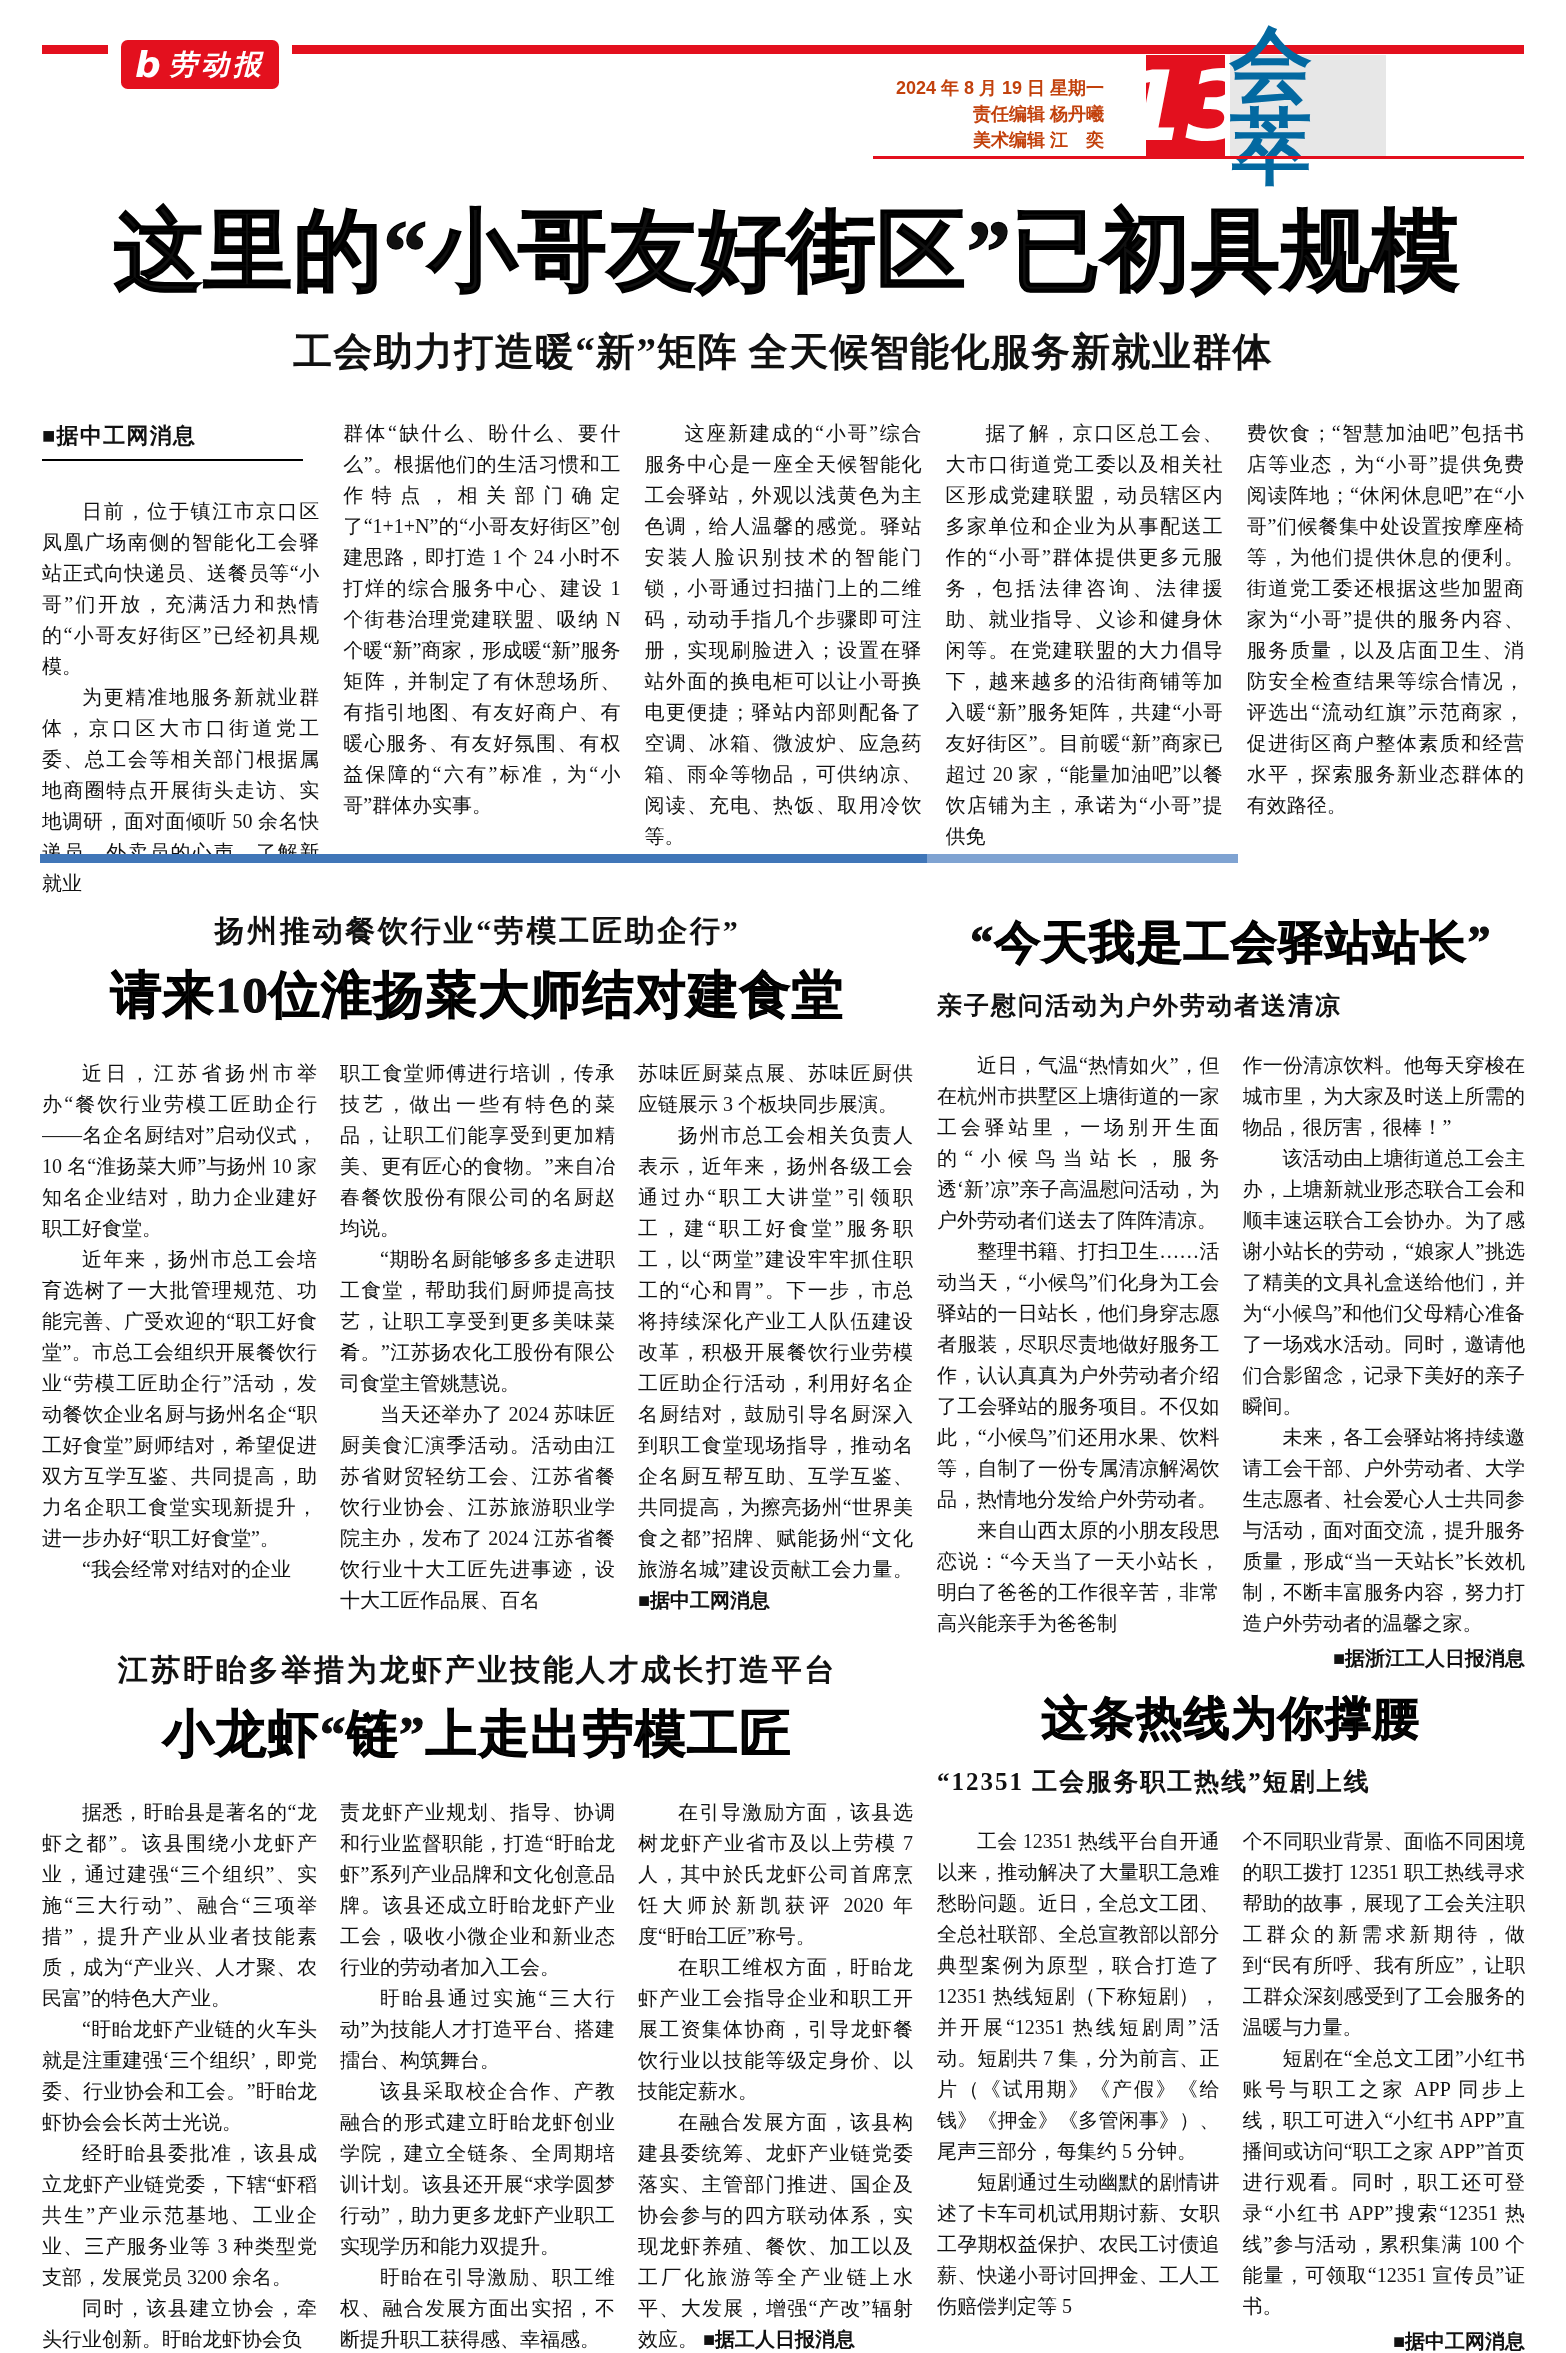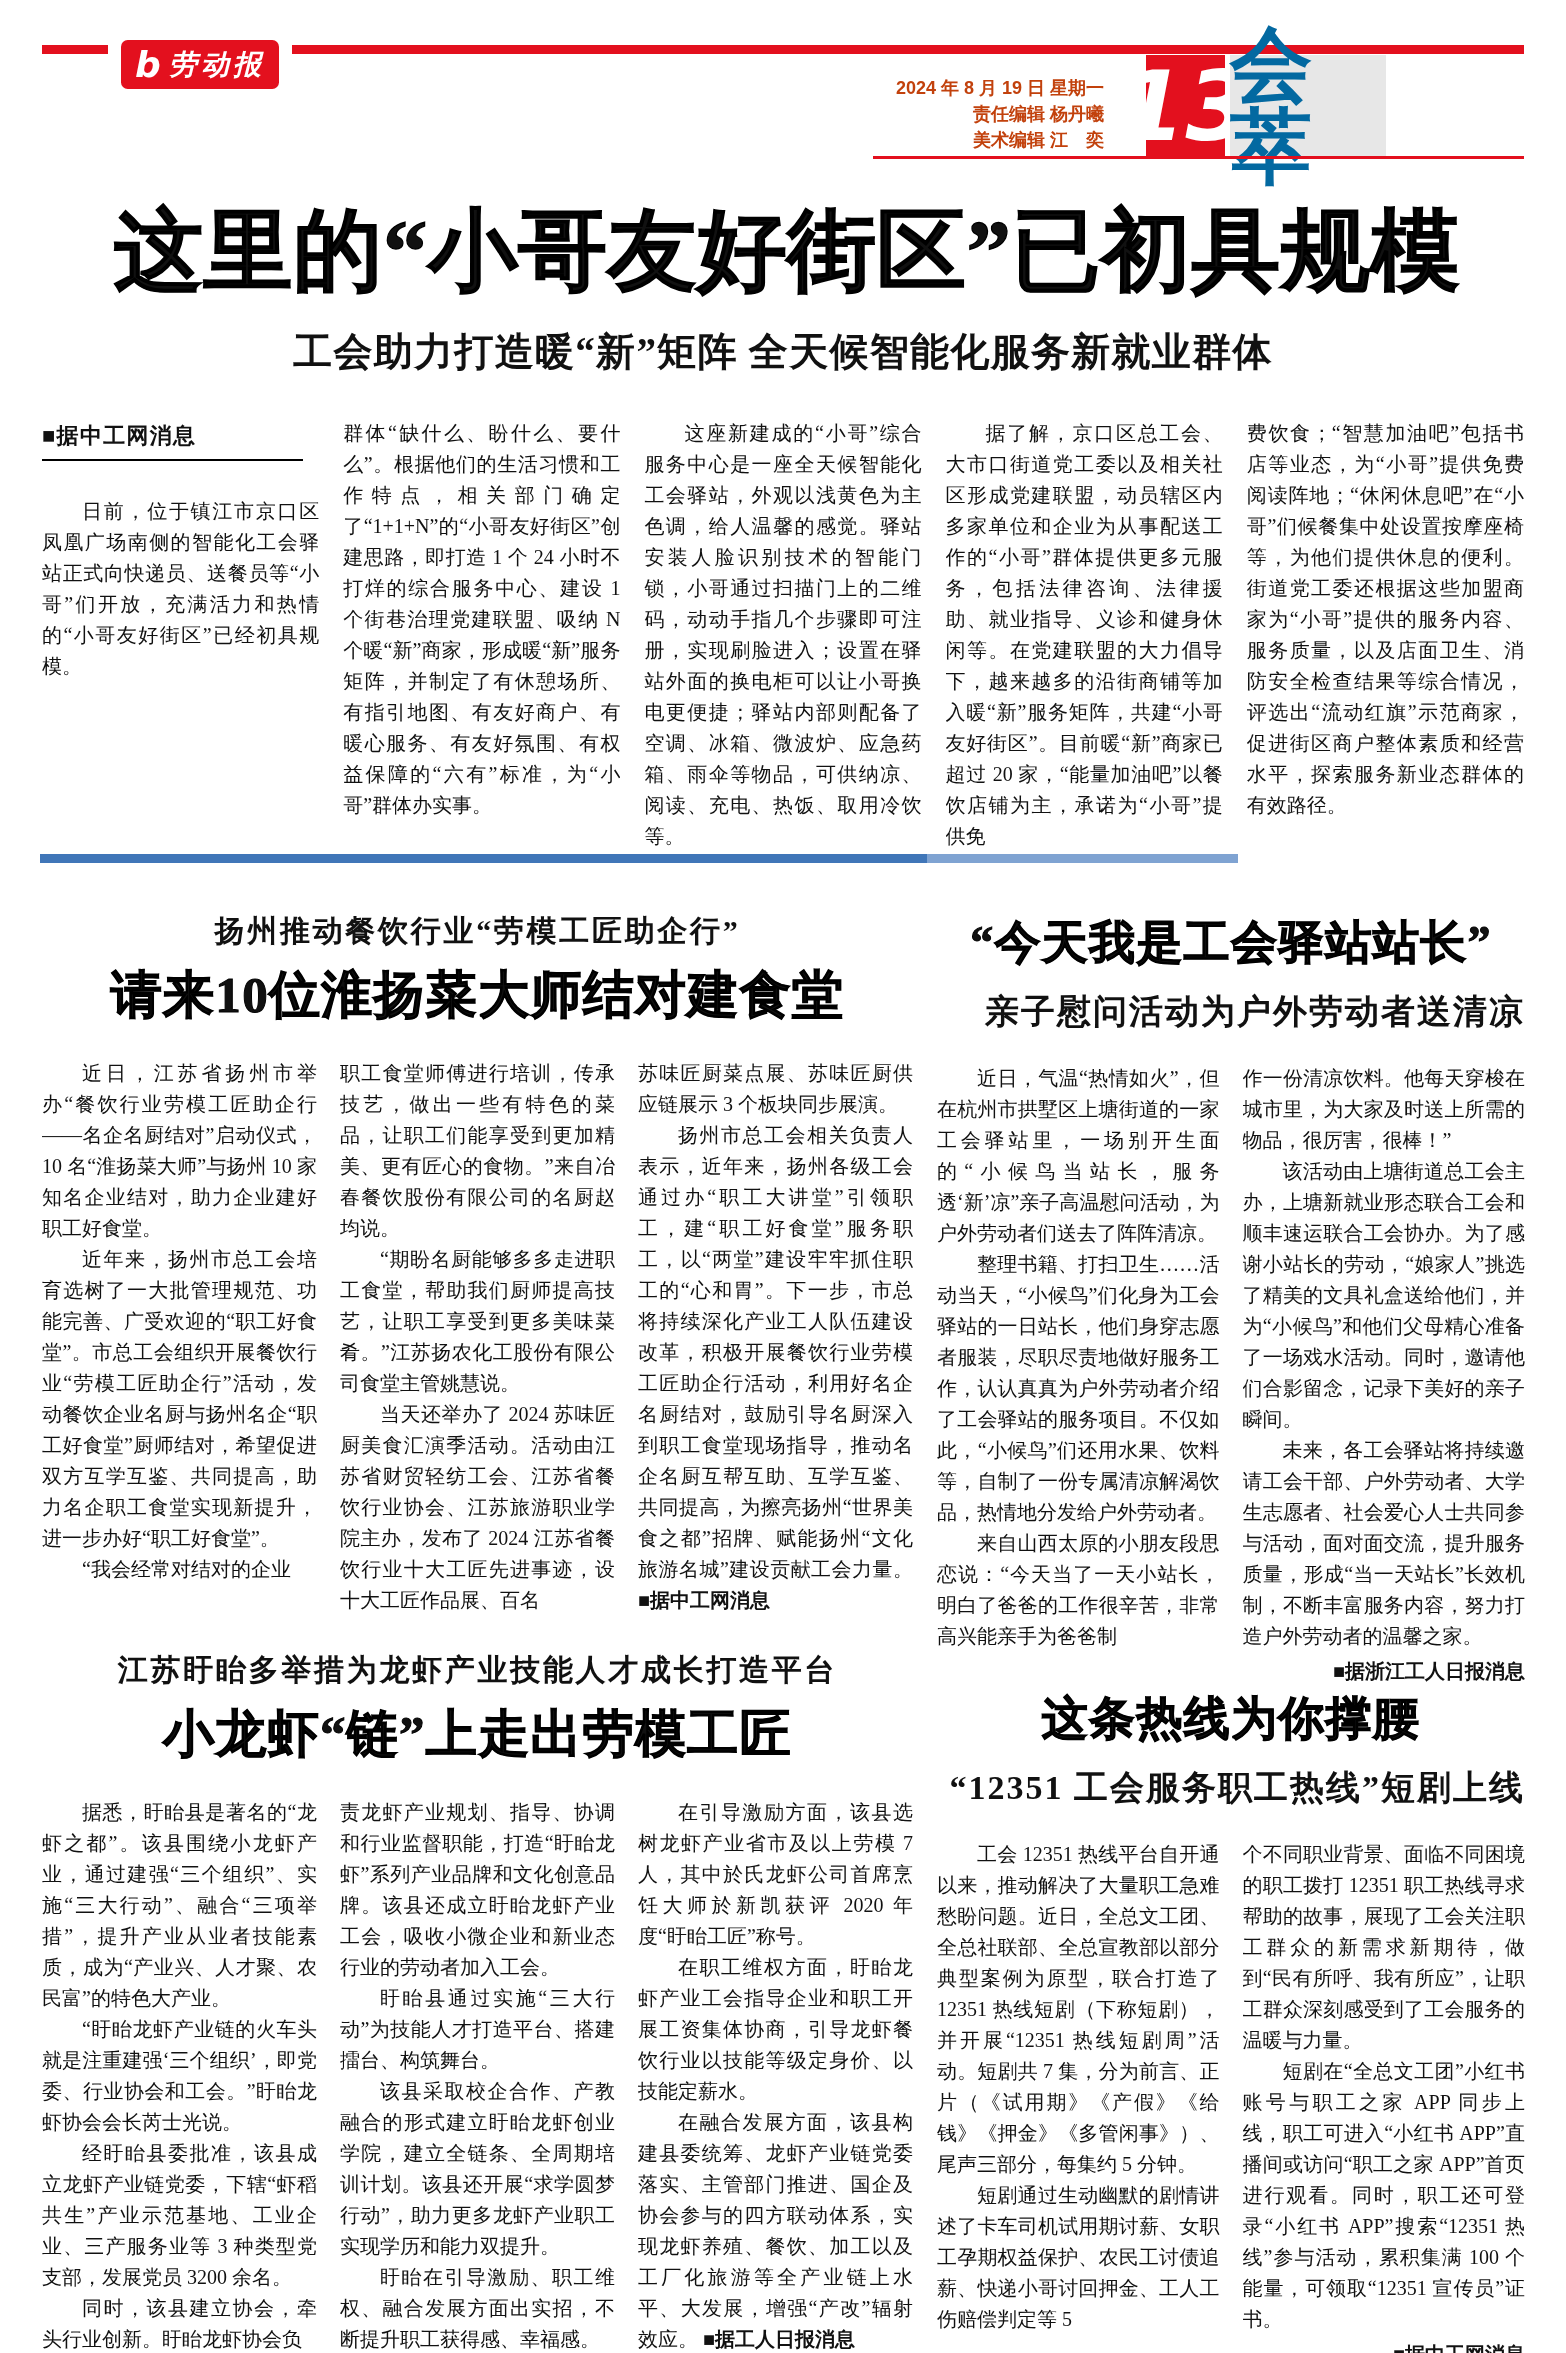--- a/index.html
+++ b/index.html
@@ -60,21 +60,21 @@
   .src-line { text-align:right !important; font-weight:900; font-family:"Liberation Sans","DejaVu Sans",sans-serif; margin-top:4px !important; }
 
   
   .divider { position:absolute; top:854px; left:40px; width:1198px; height:9.4px;
     background:linear-gradient(to right,#4076b8 0%,#4076b8 74%,#7fa3d2 74%,#7fa3d2 100%); }
 
   
   .band { position:absolute; }
   .kicker { margin:0; text-align:center; font-size:30px; font-weight:600; letter-spacing:2.7px; }
   .band-headline { margin:9.4px 0 0 0; text-align:center; font-size:51px; font-weight:900; letter-spacing:1.3px; -webkit-text-stroke:1px #000; }
-  .band-subheadline { margin:15px 0 0 0; text-align:right; font-size:34px; font-weight:600; letter-spacing:2px; }
+  .band-subheadline { margin:15px 0 0 0; text-align:left; font-size:25px; font-weight:600; letter-spacing:2px; }
   .band-body { display:flex; gap:23px; margin-top:28px; }
 
   #canteen { top:911px; left:42px; width:871px; }
   #station { top:903px; left:937px; width:588px; }
   #station .band-headline { font-size:46px; }
   #crawfish { top:1650px; left:42px; width:871px; }
   #hotline { top:1679px; left:937px; width:588px; }
   #hotline .band-headline { font-size:46px; }
 </style>
 </head>
@@ -98,20 +98,21 @@
   <div class="section-box">会萃</div>
   <div class="header-rule"></div>
 
   <h1 class="main-headline">这里的“小哥友好街区”已初具规模</h1>
   <h2 class="main-subheadline">工会助力打造暖“新”矩阵  全天候智能化服务新就业群体</h2>
 
   <div class="lead-body">
     <div class="col">
       <div class="source-label">■据中工网消息</div>
       <p class="ind">日前，位于镇江市京口区凤凰广场南侧的智能化工会驿站正式向快递员、送餐员等“小哥”们开放，充满活力和热情的“小哥友好街区”已经初具规模。</p>
+      <p class="ind">为更精准地服务新就业群体，京口区大市口街道党工委、总工会等相关部门根据属地商圈特点开展街头走访、实地调研，面对面倾听 50 余名快递员、外卖员的心声，了解新就业</p>
     </div>
     <div class="col">
       <p class="cont">群体“缺什么、盼什么、要什么”。根据他们的生活习惯和工作特点，相关部门确定了“1+1+N”的“小哥友好街区”创建思路，即打造 1 个 24 小时不打烊的综合服务中心、建设 1 个街巷治理党建联盟、吸纳 N 个暖“新”商家，形成暖“新”服务矩阵，并制定了有休憩场所、有指引地图、有友好商户、有暖心服务、有友好氛围、有权益保障的“六有”标准，为“小哥”群体办实事。</p>
     </div>
     <div class="col">
       <p class="ind">这座新建成的“小哥”综合服务中心是一座全天候智能化工会驿站，外观以浅黄色为主色调，给人温馨的感觉。驿站安装人脸识别技术的智能门锁，小哥通过扫描门上的二维码，动动手指几个步骤即可注册，实现刷脸进入；设置在驿站外面的换电柜可以让小哥换电更便捷；驿站内部则配备了空调、冰箱、微波炉、应急药箱、雨伞等物品，可供纳凉、阅读、充电、热饭、取用冷饮等。</p>
     </div>
     <div class="col">
       <p class="ind">据了解，京口区总工会、大市口街道党工委以及相关社区形成党建联盟，动员辖区内多家单位和企业为从事配送工作的“小哥”群体提供更多元服务，包括法律咨询、法律援助、就业指导、义诊和健身休闲等。在党建联盟的大力倡导下，越来越多的沿街商铺等加入暖“新”服务矩阵，共建“小哥友好街区”。目前暖“新”商家已超过 20 家，“能量加油吧”以餐饮店铺为主，承诺为“小哥”提供免</p>
     </div>

